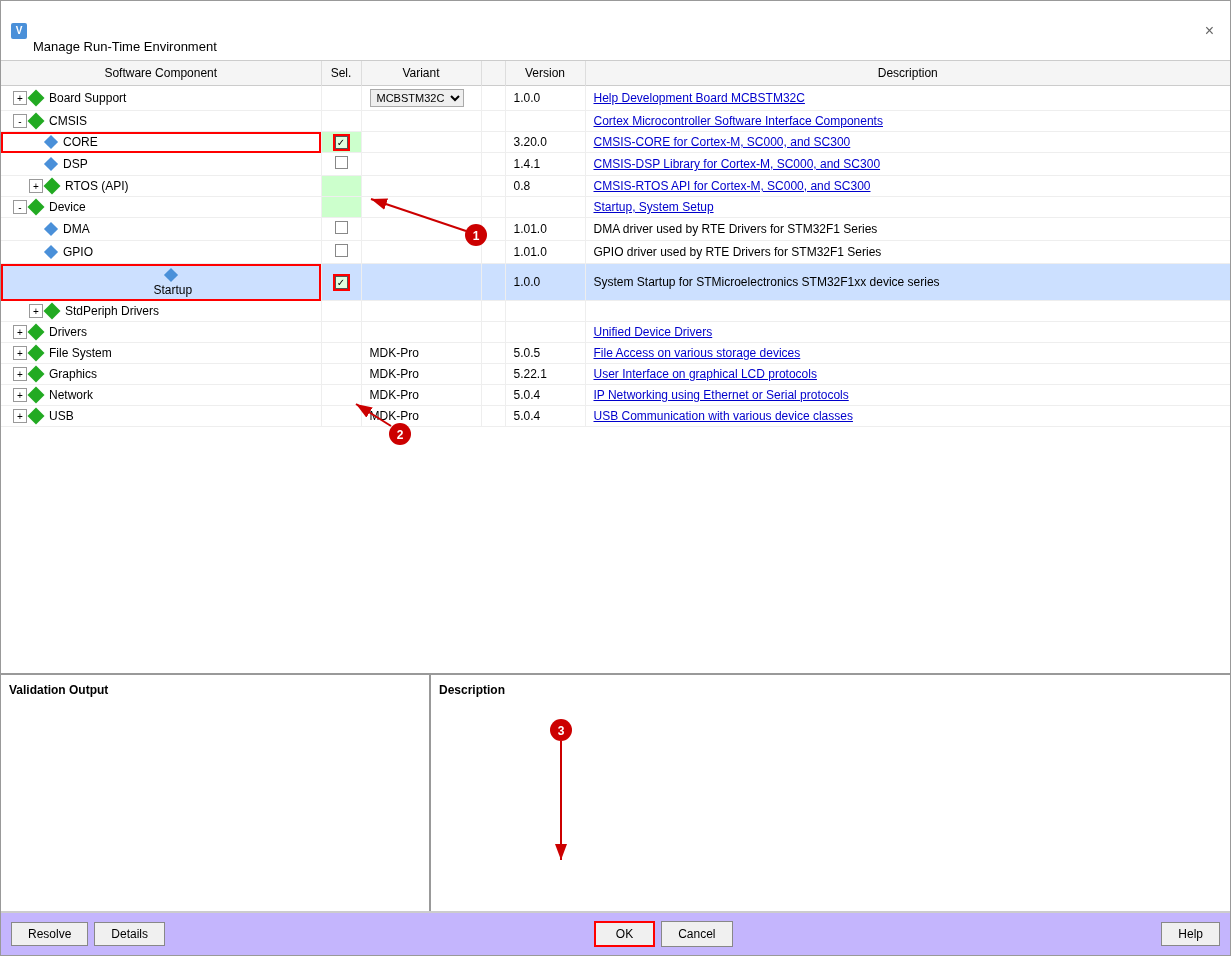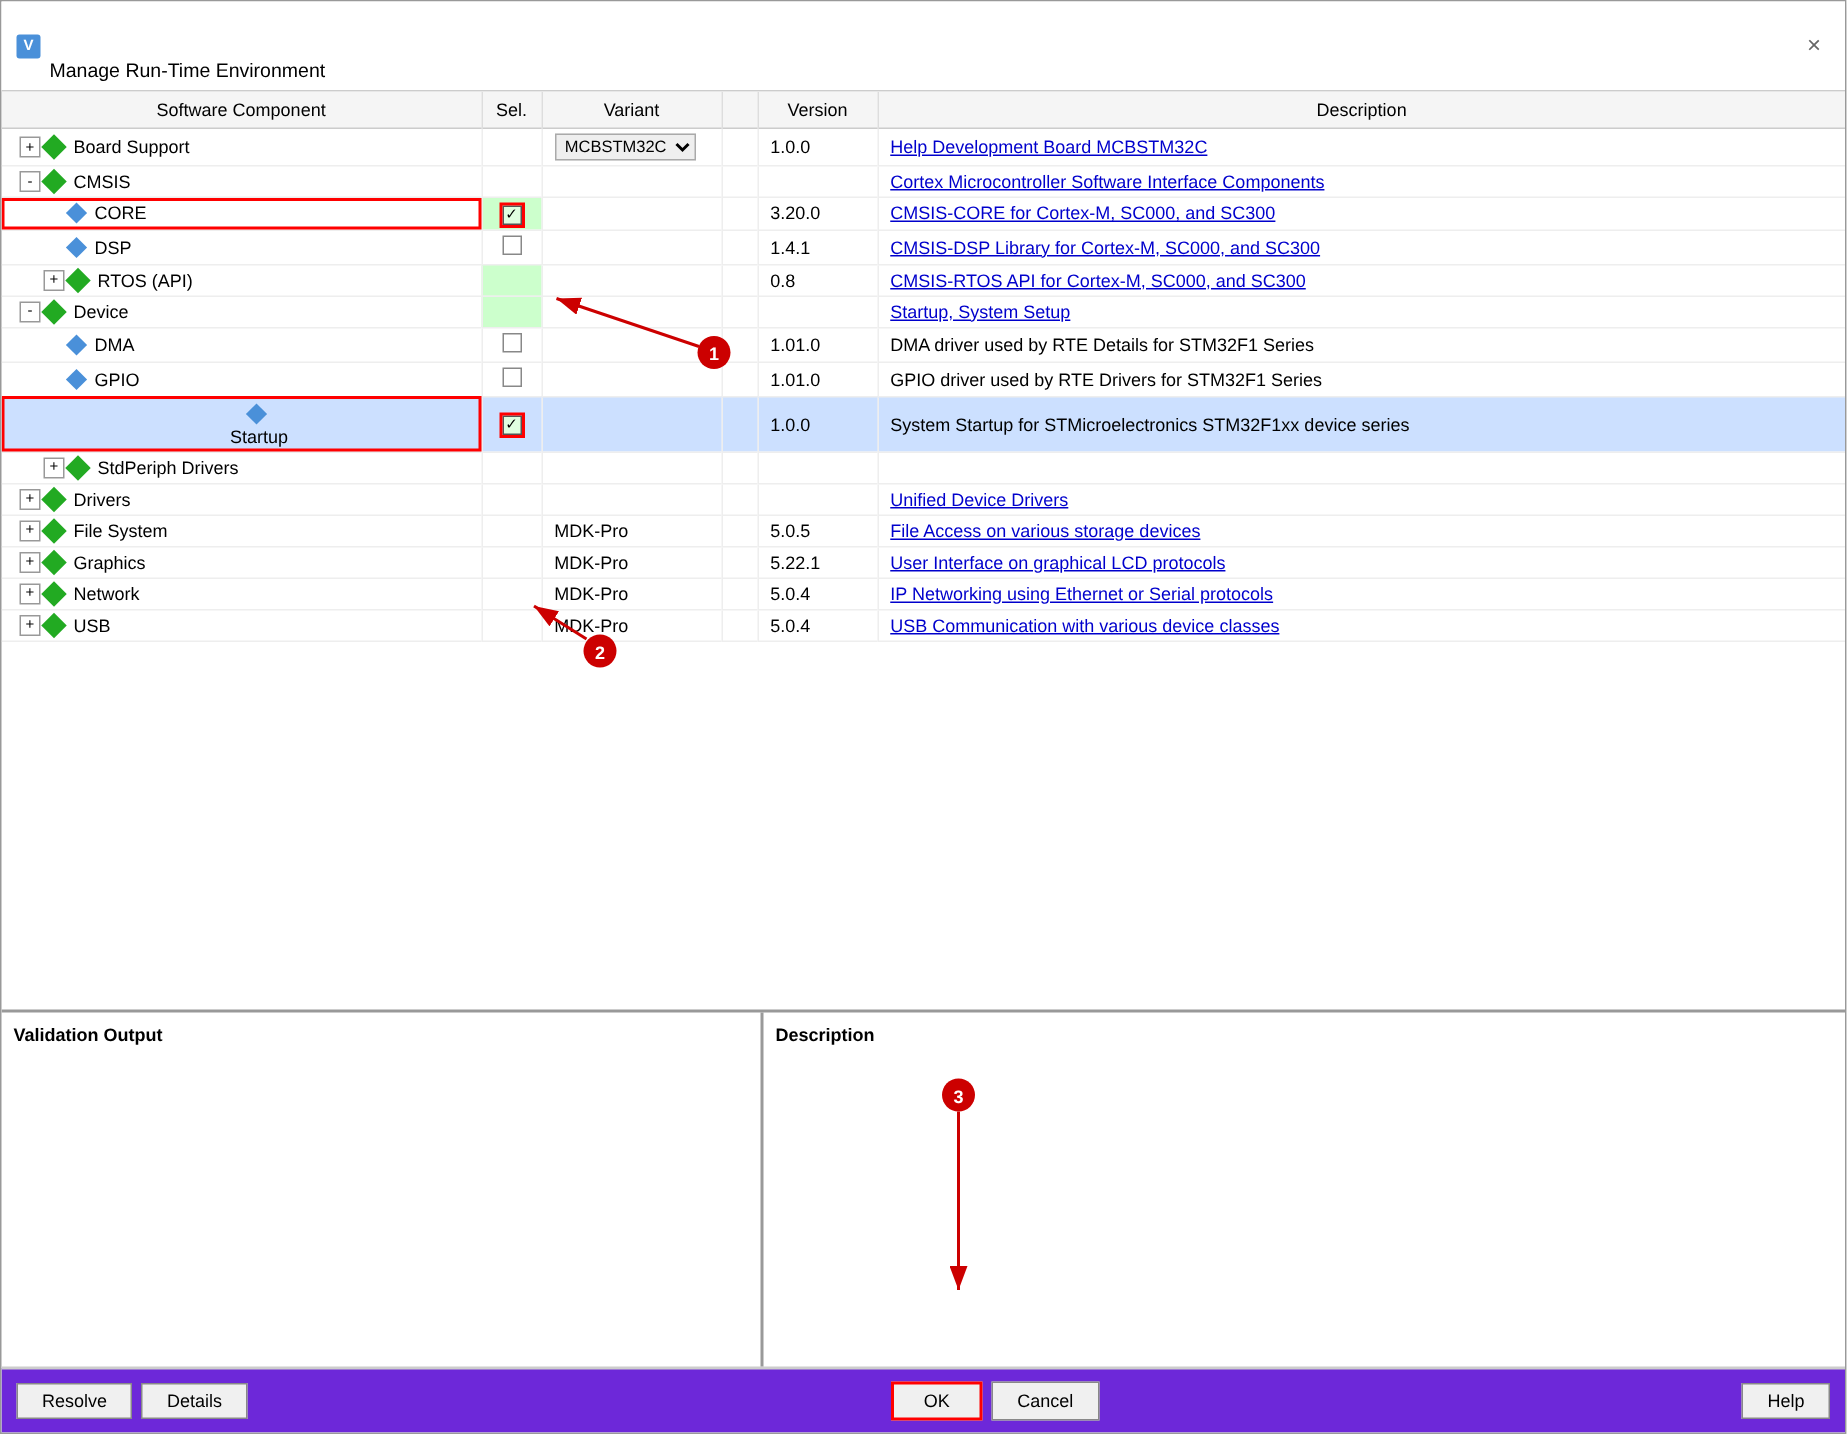--- a/index.html
+++ b/index.html
@@ -172,21 +172,21 @@
       height: 280px;
       display: flex;
       flex-direction: column;
     }
     .bottom-sections {
       display: flex;
       flex: 1;
       border-bottom: 1px solid #ccc;
     }
     .validation-section {
-      width: 508px;
+      width: 430px;
       border-right: 2px solid #999;
       padding: 8px;
     }
     .validation-section h4 {
       font-size: 12px;
       font-weight: bold;
       margin-bottom: 4px;
     }
     .description-section {
       flex: 1;
@@ -197,21 +197,21 @@
       font-size: 12px;
       font-weight: bold;
       margin-bottom: 4px;
     }
 
     .bottom-buttons {
       padding: 8px 10px;
       display: flex;
       align-items: center;
       justify-content: space-between;
-      background: #6d28d9;
+      background: #c4b5fd;
       border-top: 1px solid #ccc;
     }
     .btn-group-left { display: flex; gap: 6px; }
     .btn-group-center { display: flex; gap: 6px; }
     .btn {
       padding: 4px 16px;
       border: 1px solid #888;
       background: #f0f0f0;
       cursor: pointer;
       font-size: 12px;
@@ -356,21 +356,21 @@
                   <div class="tree-cell" style="padding-left: 20px;">
                     <span style="width: 14px; display: inline-block;"></span>
                     <span class="diamond-icon-blue"></span>
                     <span style="margin-left: 4px;">DMA</span>
                   </div>
                 </td>
                 <td class="checkbox-cell"><span class="cb"></span></td>
                 <td></td>
                 <td></td>
                 <td>1.01.0</td>
-                <td>DMA driver used by RTE Details for STM32F1 Series</td>
+                <td>DMA driver used by RTE Drivers for STM32F1 Series</td>
               </tr>
               <tr>
                 <td>
                   <div class="tree-cell" style="padding-left: 20px;">
                     <span style="width: 14px; display: inline-block;"></span>
                     <span class="diamond-icon-blue"></span>
                     <span style="margin-left: 4px;">GPIO</span>
                   </div>
                 </td>
                 <td class="checkbox-cell"><span class="cb"></span></td>

